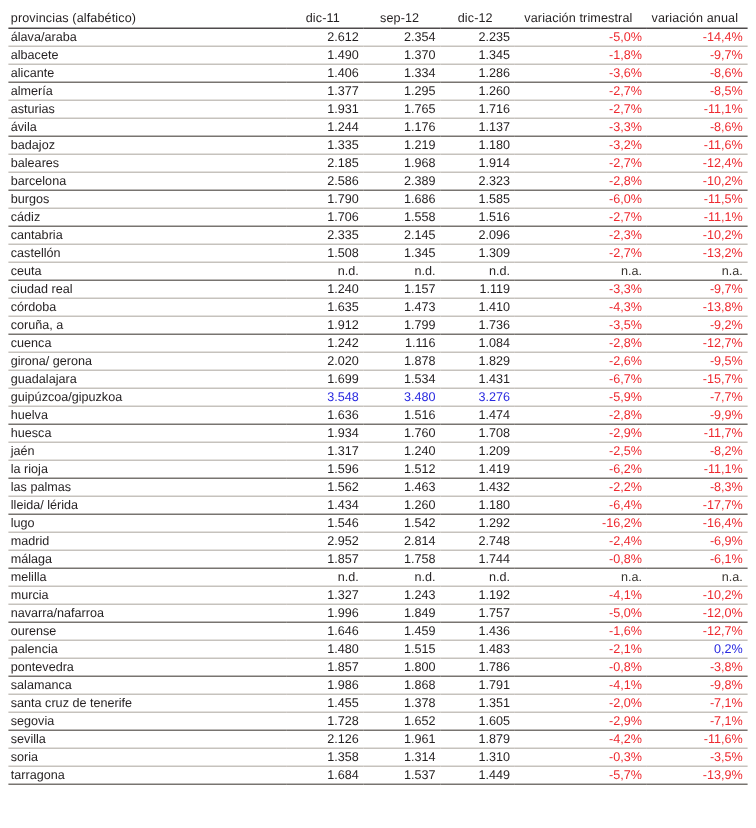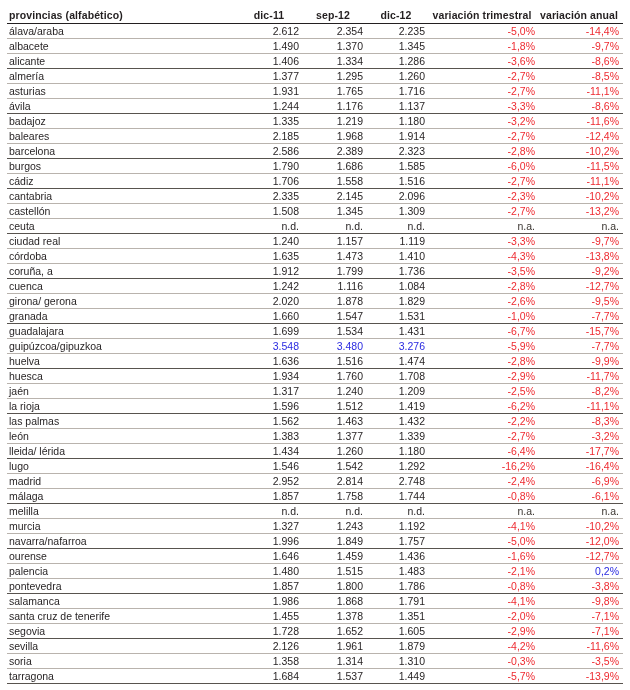--- a/index.html
+++ b/index.html
@@ -29,21 +29,21 @@
   }
   col.c-prov   { width: 232px; }
   col.c-d11    { width: 64px; }
   col.c-s12    { width: 64px; }
   col.c-d12    { width: 62px; }
   col.c-trim   { width: 110px; }
   col.c-anual  { width: 84px; }
 
   thead th {
     font-size: 10.5px;
-    font-weight: bold;
+    font-weight: normal;
     color: #231f20;
     padding: 0 4px 2px 0;
     border-bottom: 1.6px solid #231f20;
     height: 15px;
     vertical-align: bottom;
     white-space: nowrap;
     letter-spacing: 0.1px;
   }
   thead th.th-prov {
     text-align: left;
@@ -247,28 +247,20 @@
           <td class="cell-num neg">-12,7%</td>
         </tr>
         <tr>
           <td class="cell-prov">girona/ gerona</td>
           <td class="cell-num">2.020</td>
           <td class="cell-num">1.878</td>
           <td class="cell-num">1.829</td>
           <td class="cell-num neg">-2,6%</td>
           <td class="cell-num neg">-9,5%</td>
         </tr>
-        <tr class="group-end">
-          <td class="cell-prov">granada</td>
-          <td class="cell-num">1.660</td>
-          <td class="cell-num">1.547</td>
-          <td class="cell-num">1.531</td>
-          <td class="cell-num neg">-1,0%</td>
-          <td class="cell-num neg">-7,7%</td>
-        </tr>
         <tr>
           <td class="cell-prov">guadalajara</td>
           <td class="cell-num">1.699</td>
           <td class="cell-num">1.534</td>
           <td class="cell-num">1.431</td>
           <td class="cell-num neg">-6,7%</td>
           <td class="cell-num neg">-15,7%</td>
         </tr>
         <tr>
           <td class="cell-prov">guipúzcoa/gipuzkoa</td>
@@ -311,28 +303,20 @@
           <td class="cell-num neg">-11,1%</td>
         </tr>
         <tr>
           <td class="cell-prov">las palmas</td>
           <td class="cell-num">1.562</td>
           <td class="cell-num">1.463</td>
           <td class="cell-num">1.432</td>
           <td class="cell-num neg">-2,2%</td>
           <td class="cell-num neg">-8,3%</td>
         </tr>
-        <tr>
-          <td class="cell-prov">león</td>
-          <td class="cell-num">1.383</td>
-          <td class="cell-num">1.377</td>
-          <td class="cell-num">1.339</td>
-          <td class="cell-num neg">-2,7%</td>
-          <td class="cell-num neg">-3,2%</td>
-        </tr>
         <tr class="group-end">
           <td class="cell-prov">lleida/ lérida</td>
           <td class="cell-num">1.434</td>
           <td class="cell-num">1.260</td>
           <td class="cell-num">1.180</td>
           <td class="cell-num neg">-6,4%</td>
           <td class="cell-num neg">-17,7%</td>
         </tr>
         <tr>
           <td class="cell-prov">lugo</td>

